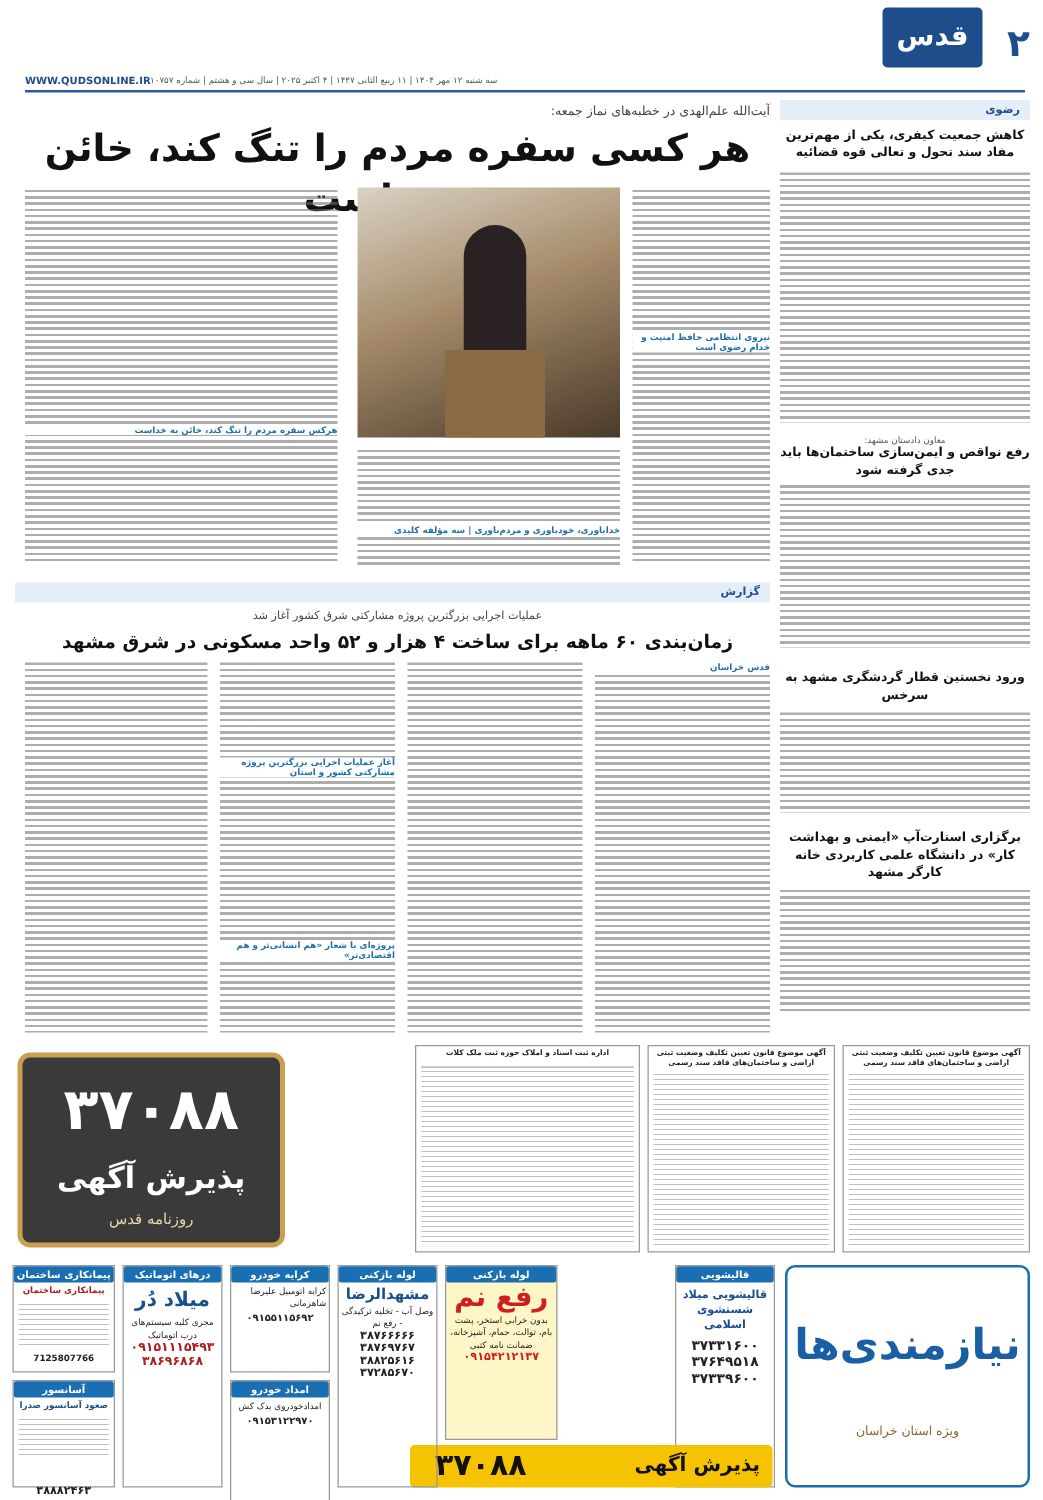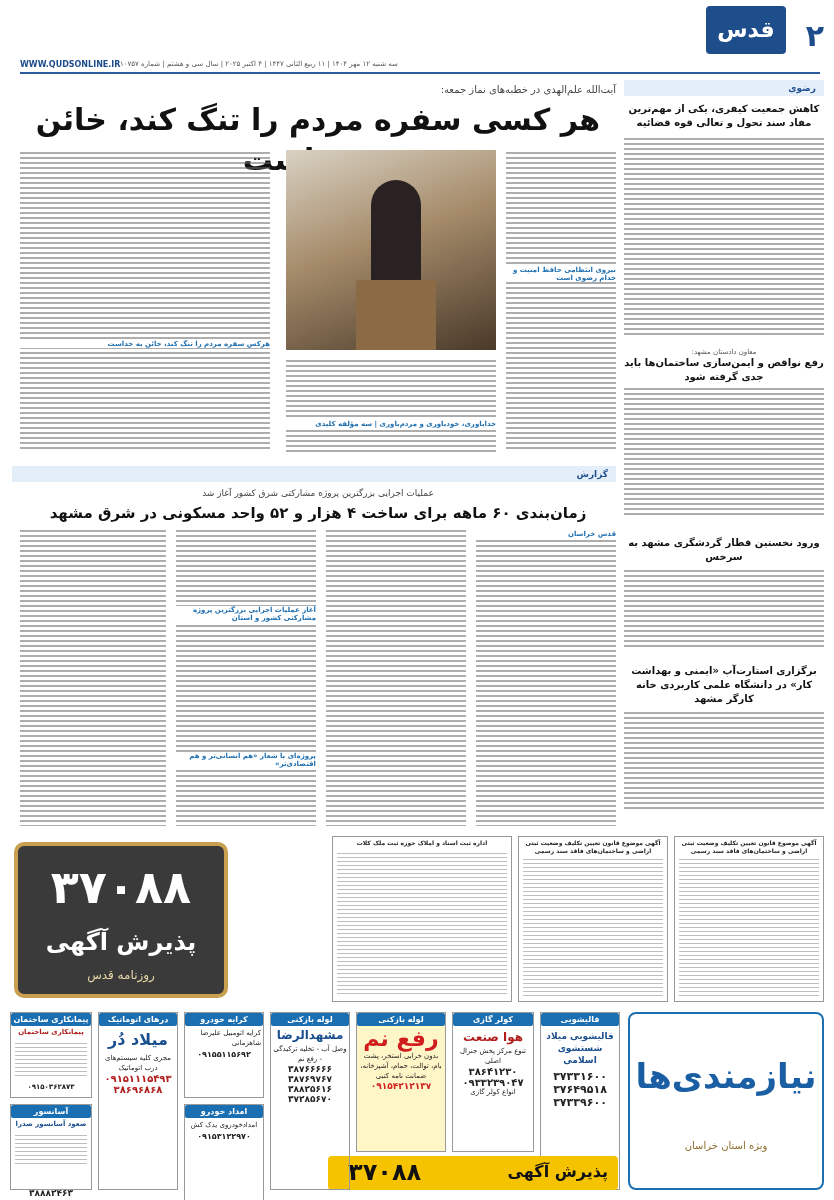--- a/index.html
+++ b/index.html
@@ -111,28 +111,20 @@
   </div>
 
   <div class="abs ad-box" style="right:204px;top:4px;width:80px;height:178px;">
     <div class="cat-head">قالیشویی</div>
     <div class="bold" style="font-size:9px;line-height:12px;text-align:center;color:#1a4f8f;padding:4px 2px;">قالیشویی میلاد شستشوی اسلامی</div>
     <div class="bold" style="font-size:11px;text-align:center;">۳۷۳۳۱۶۰۰</div>
     <div class="bold" style="font-size:11px;text-align:center;">۳۷۶۴۹۵۱۸</div>
     <div class="bold" style="font-size:11px;text-align:center;">۳۷۳۳۹۶۰۰</div>
   </div>
 
-  <div class="abs ad-box" style="right:290px;top:4px;width:82px;height:140px;">
-    <div class="cat-head">کولر گازی</div>
-    <div class="bold" style="font-size:12px;text-align:center;color:#b01e1e;padding:4px 0 2px;">هوا صنعت</div>
-    <div style="font-size:7px;text-align:center;line-height:10px;">تنوع مرکز پخش جنرال اصلی</div>
-    <div class="bold" style="font-size:10px;text-align:center;">۳۸۶۴۱۲۳۰</div>
-    <div class="bold" style="font-size:10px;text-align:center;">۰۹۳۳۲۳۹۰۴۷</div>
-    <div style="font-size:7px;text-align:center;">انواع کولر گازی</div>
-  </div>
 
   <div class="abs" style="right:206px;top:148px;width:290px;height:34px;background:#f5c300;border-radius:4px;">
     <div class="abs bold" style="right:10px;top:6px;font-size:16px;color:#111;">پذیرش آگهی</div>
     <div class="abs bold" style="left:20px;top:2px;font-size:24px;color:#111;">۳۷۰۸۸</div>
   </div>
 
   <div class="abs ad-box" style="right:378px;top:4px;width:90px;height:140px;background:#fff6c8;">
     <div class="cat-head">لوله بازکنی</div>
     <div class="bold" style="font-size:22px;text-align:center;color:#d01e1e;">رفع نم</div>
     <div style="font-size:7px;line-height:10px;text-align:center;padding:0 2px;">بدون خرابی استخر، پشت بام، توالت، حمام، آشپزخانه، ضمانت نامه کتبی</div>
@@ -165,21 +157,21 @@
     <div class="bold" style="font-size:16px;text-align:center;color:#1a4f8f;padding:4px 0;">میلاد دُر</div>
     <div style="font-size:7px;line-height:10px;text-align:center;">مجری کلیه سیستم‌های درب اتوماتیک</div>
     <div class="bold" style="font-size:10px;text-align:center;color:#b01e1e;">۰۹۱۵۱۱۱۵۴۹۳</div>
     <div class="bold" style="font-size:10px;text-align:center;color:#b01e1e;">۳۸۶۹۶۸۶۸</div>
   </div>
 
   <div class="abs ad-box" style="right:732px;top:4px;width:82px;height:86px;">
     <div class="cat-head">پیمانکاری ساختمان</div>
     <div class="bold" style="font-size:7px;text-align:center;color:#b01e1e;padding:2px;">پیمانکاری ساختمان</div>
     <div class="abs lines-light" style="right:4px;top:30px;width:72px;height:36px;"></div>
-    <div class="abs bold" style="left:0;top:70px;width:80px;font-size:7px;text-align:center;">۰۹۱۵۰۳۶۲۸۷۳</div>
+    <div class="abs bold" style="left:0;top:70px;width:80px;font-size:7px;text-align:center;">7125807766</div>
   </div>
   <div class="abs ad-box" style="right:732px;top:96px;width:82px;height:86px;">
     <div class="cat-head">آسانسور</div>
     <div class="bold" style="font-size:7px;text-align:center;color:#1a4f8f;padding:2px;">صعود آسانسور صدرا</div>
     <div class="abs lines-light" style="right:4px;top:30px;width:72px;height:30px;"></div>
     <div class="abs bold" style="left:0;top:66px;width:80px;font-size:9px;text-align:center;margin-top:17px;">۳۸۸۸۲۴۶۳</div>
   </div>
 </div>
 
 </body></html>

